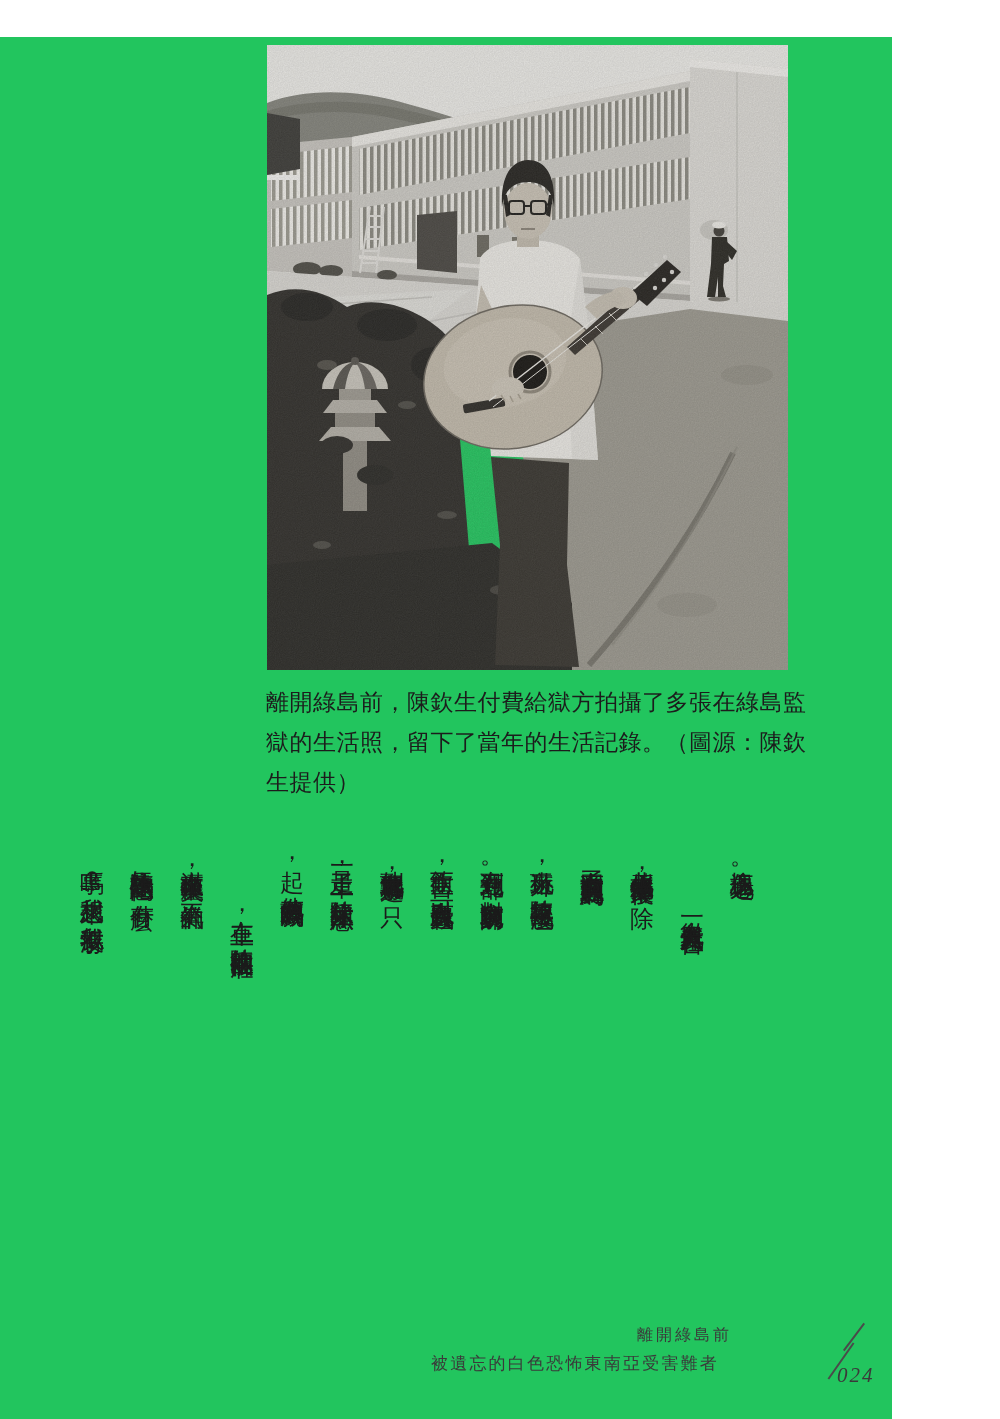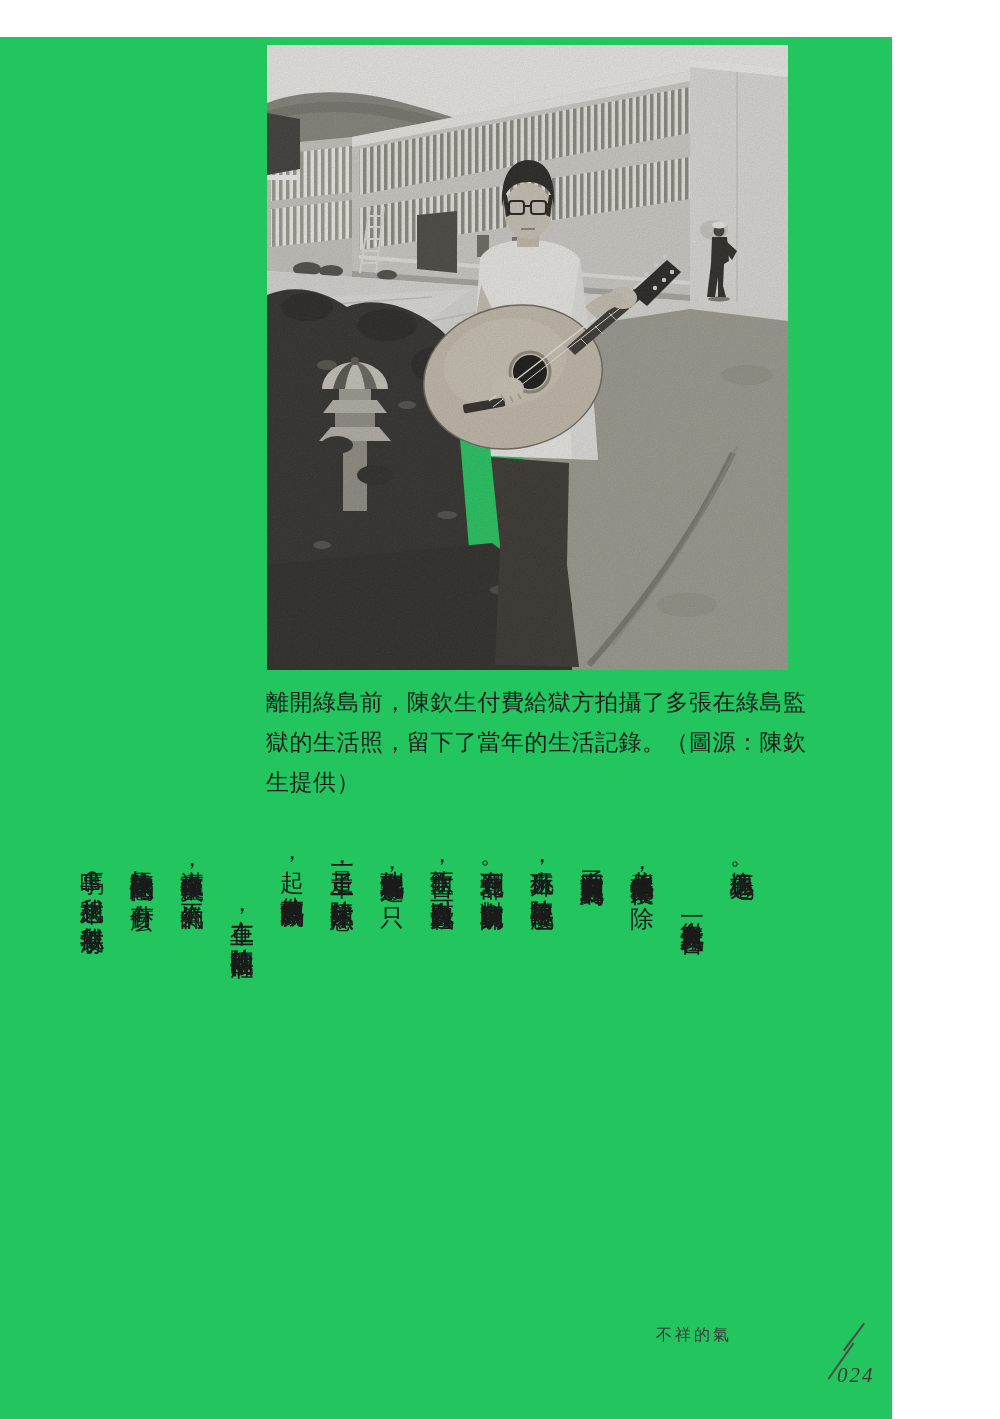--- a/index.html
+++ b/index.html
@@ -266,18 +266,19 @@
       <div class="vcol">欽生而言，可以有人免費載送</div>
       <div class="vcol">他到台北玩就再好不過了，只</div>
       <div class="vcol">是一上了車，陳欽生才猛然想</div>
       <div class="vcol">起，他有姓蔡的親戚嗎？</div>
       <div class="vcol vcol-indent">在車上，陳欽生被兩個壯</div>
       <div class="vcol">漢夾坐在後座中央，不祥的氣</div>
       <div class="vcol">氛讓陳欽生急忙問：「有什麼</div>
       <div class="vcol">事嗎？我想起來，我似乎沒有</div>
     </div>
 
-  <div class="book-title">不祥的氣</div>
+  <div class="book-title">離開綠島前</div>
   <div class="slash slash-1"></div>
+  <div class="book-subtitle">被遺忘的白色恐怖東南亞受害難者</div>
   <div class="slash slash-2"></div>
   <div class="page-number">024</div>
 
 </div>
 
 </body></html>

